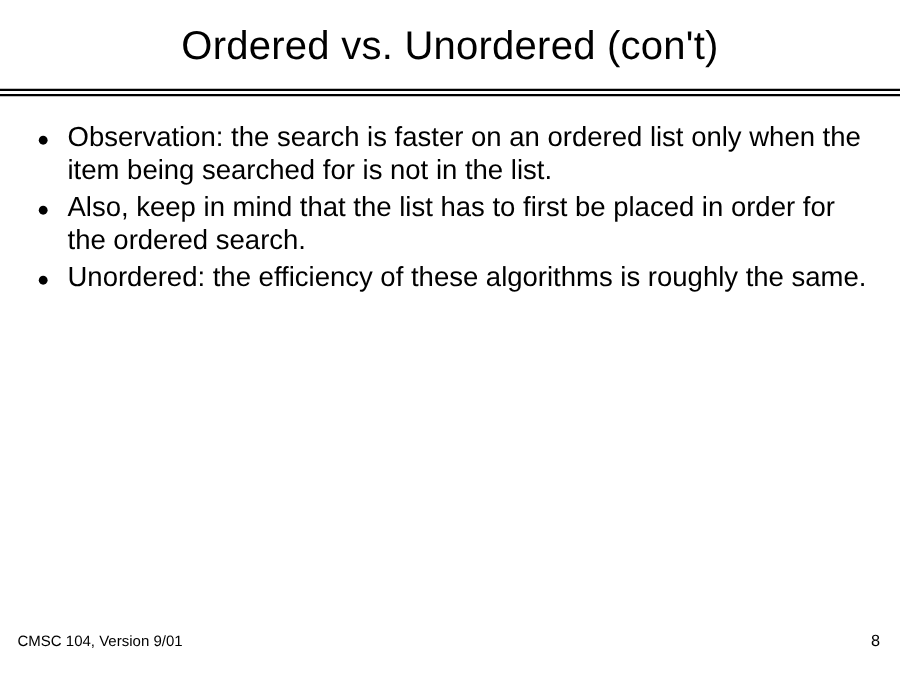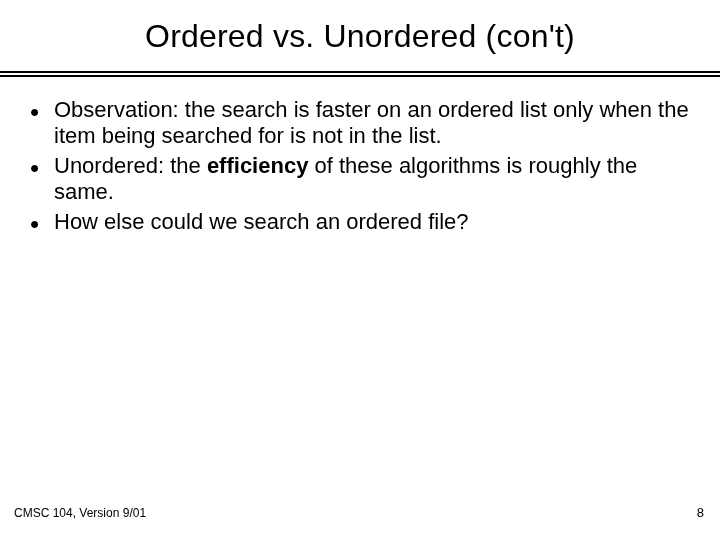--- a/index.html
+++ b/index.html
@@ -44,21 +44,21 @@
     line-height: 1.18;
     margin-bottom: 4px;
   }
   ul.bullets > li::before {
     content: "•";
     position: absolute;
     left: 6px;
     top: 0;
     font-size: 26px;
   }
-  .bold { font-weight: 700; margin-top: 36px; }
+  .bold { font-weight: 400; margin-top: 36px; }
   .footer-left {
     position: absolute;
     left: 14px;
     bottom: 12px;
     font-size: 12px;
   }
   .footer-right {
     position: absolute;
     right: 16px;
     bottom: 12px;
@@ -74,23 +74,23 @@
     <h1 class="title">Ordered vs. Unordered (con't)</h1>
   </div>
   <hr class="rule">
 
   <div class="content">
     <ul class="bullets">
       <li>
         <span>Observation:  the search is faster on an ordered list only when the item being searched for is not in the list.</span>
       </li>
       <li>
-        <span>Unordered:  the </span><span class="bold">efficiency</span><span> of these algorithms is roughly the same.</span>
+        <span>Also, keep in mind that the list has to first be placed in order for the ordered search.</span>
       </li>
       <li>
-        <span>How else could we search an ordered file?</span>
+        <span>Unordered:  the </span><span class="bold">efficiency</span><span> of these algorithms is roughly the same.</span>
       </li>
     </ul>
   </div>
 
   <div class="footer-left">CMSC 104, Version 9/01</div>
   <div class="footer-right">8</div>
 </div>
 
 </body></html>

